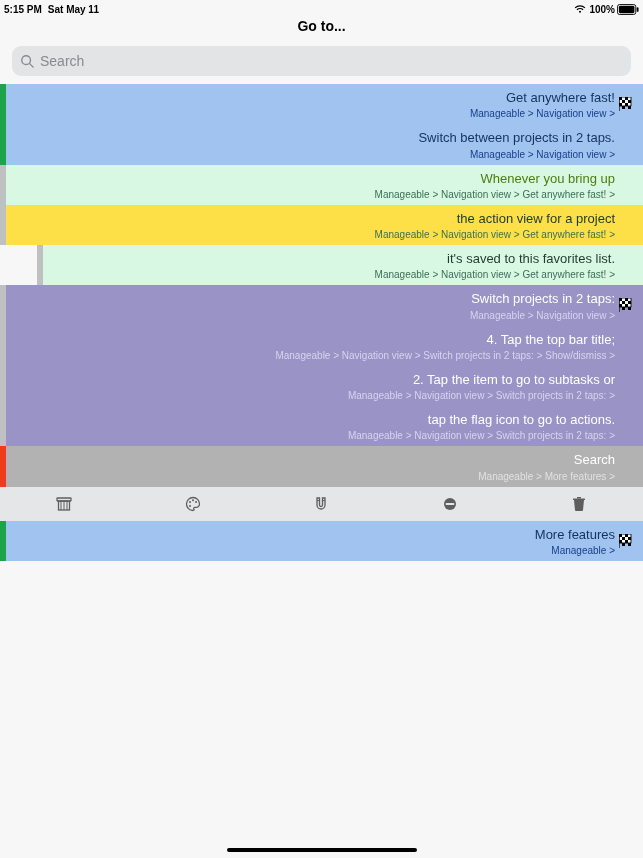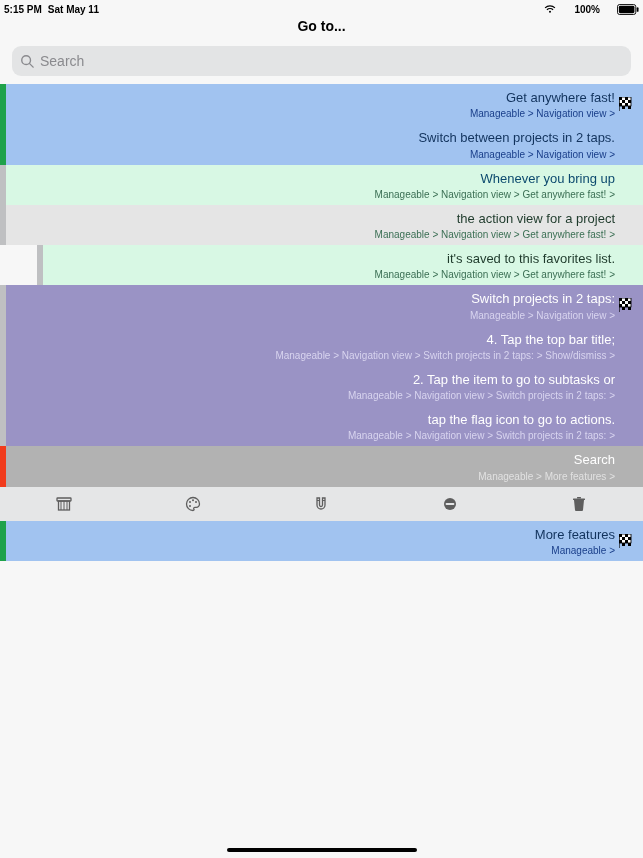--- a/index.html
+++ b/index.html
@@ -18,21 +18,21 @@
     height: 18px;
     display: flex;
     align-items: center;
     justify-content: space-between;
     padding: 0 4px;
     font-size: 10px;
     font-weight: 600;
     background: #f7f7f7;
   }
   .status-left { display: flex; gap: 6px; }
-  .status-right { display: flex; align-items: center; gap: 17px; }
+  .status-right { display: flex; align-items: center; gap: 2px; }
   .wifi-icon, .battery-icon { display: inline-flex; }
 
   
   .header {
     height: 26px;
     display: flex;
     align-items: flex-start;
     justify-content: center;
     font-size: 14px;
     font-weight: 600;
@@ -191,25 +191,25 @@
     <div class="row" style="background: rgb(161, 195, 240);">
       <div class="stripe" style="background: rgb(31, 162, 74);"></div>
       <div class="row-body">
         <div class="row-title" style="color: rgb(18, 51, 93);">Switch between projects in 2 taps.</div>
         <div class="row-crumb" style="color: rgb(26, 63, 138);">Manageable &gt; Navigation view &gt;</div>
       </div>
     </div>
     <div class="row" style="background: rgb(216, 248, 228);">
       <div class="stripe" style="background: rgb(191, 192, 194);"></div>
       <div class="row-body">
-        <div class="row-title" style="color: #0c4a6e;">Whenever you bring up</div>
+        <div class="row-title" style="color: #4d7c0f;">Whenever you bring up</div>
         <div class="row-crumb" style="color: rgb(59, 111, 84);">Manageable &gt; Navigation view &gt; Get anywhere fast! &gt;</div>
       </div>
     </div>
-    <div class="row" style="background: #e5e5e5;">
+    <div class="row" style="background: #fde047;">
       <div class="stripe" style="background: rgb(191, 192, 194);"></div>
       <div class="row-body">
         <div class="row-title" style="color: rgb(30, 58, 43);">the action view for a project</div>
         <div class="row-crumb" style="color: rgb(59, 111, 84);">Manageable &gt; Navigation view &gt; Get anywhere fast! &gt;</div>
       </div>
     </div>
     <div class="row" style="background: rgb(216, 248, 228); margin-left: 37px;">
       <div class="stripe" style="background: rgb(191, 192, 194);"></div>
       <div class="row-body">
         <div class="row-title" style="color: rgb(30, 58, 43);">it's saved to this favorites list.</div>

